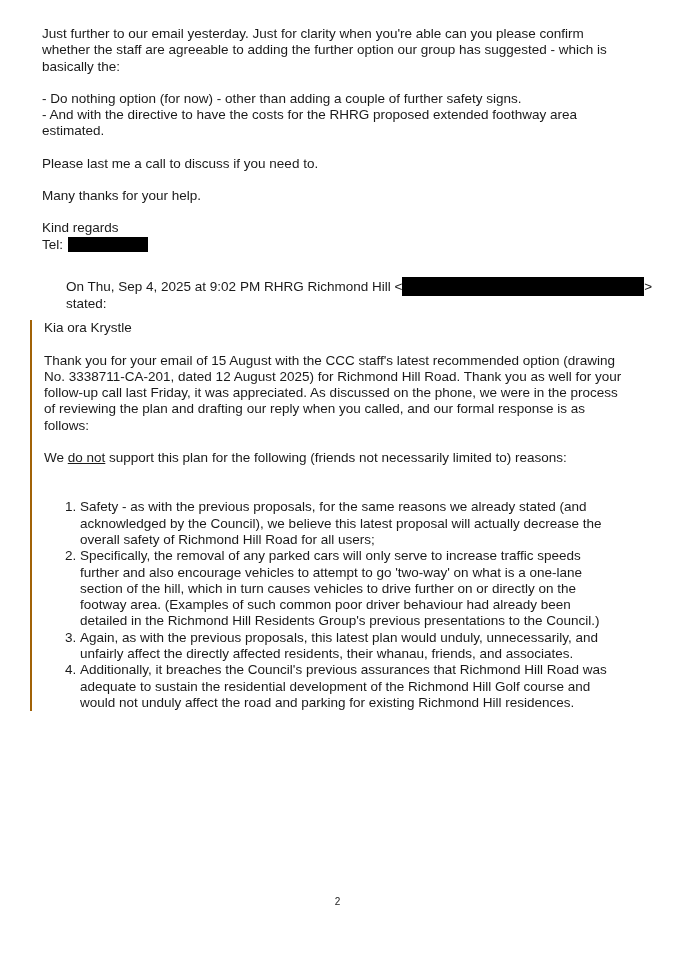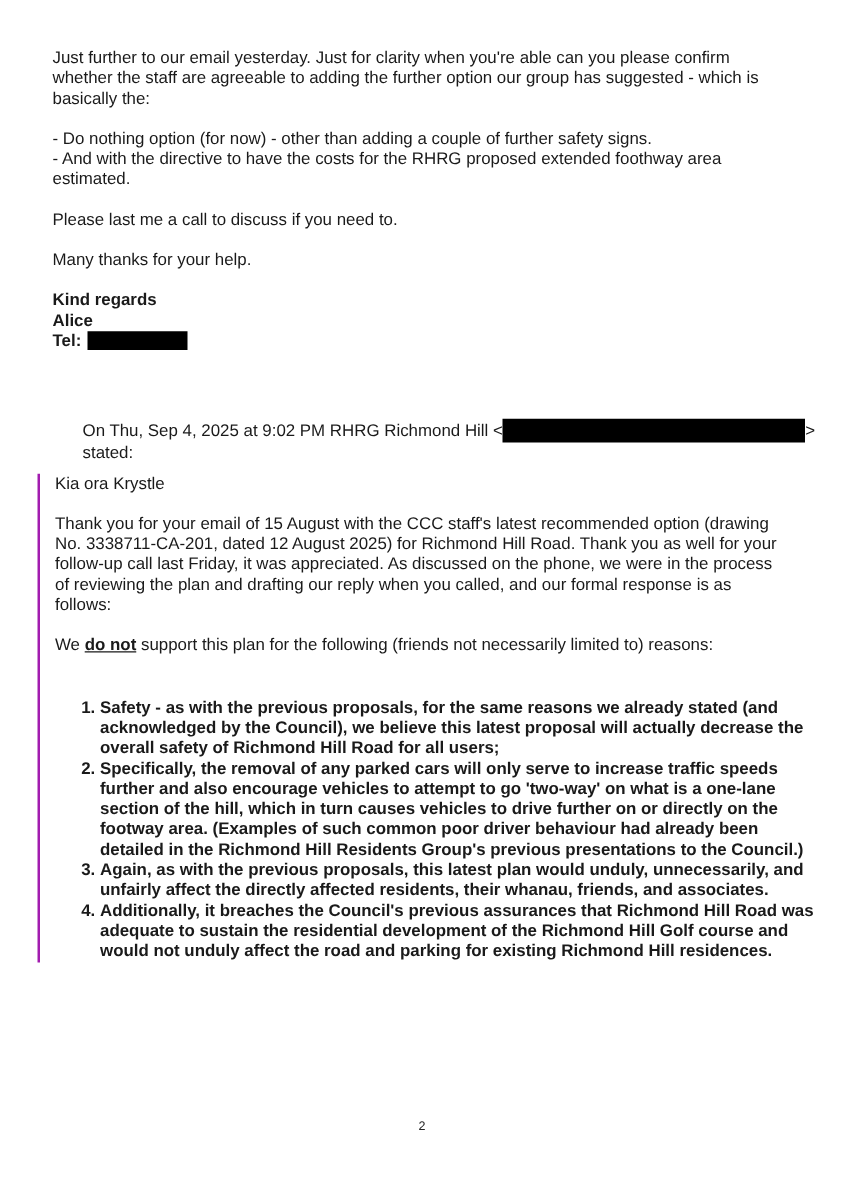--- a/index.html
+++ b/index.html
@@ -1,48 +1,48 @@
 <!DOCTYPE html>
 <html><head>
 <meta charset="utf-8">
 <style>
   html, body { margin: 0; padding: 0; background: #ffffff; }
   .page {
     position: relative;
     width: 675px;
     height: 955px;
     box-sizing: border-box;
-    padding: 38px 42px 0 42px;
+    padding: 26px 42px 0 42px;
     background: #ffffff;
     overflow: hidden;
     font-family: "Liberation Sans", sans-serif;
     font-size: 13.5px;
     line-height: 16.3px;
     color: #1a1a1a;
   }
   .p { margin: 0 0 16px 0; white-space: pre; }
   .sig-line { white-space: pre; }
-  .signature { margin-bottom: 54px; font-weight: bold; }
+  .signature { margin-bottom: 24px; }
   .redaction {
     display: inline-block;
     background: #000000;
     vertical-align: -3px;
   }
   .redaction.phone { width: 80px; height: 15px; margin-left: 5px; }
   .redaction.email { width: 242px; height: 19px; vertical-align: -5px; }
   .quote-header { margin-bottom: 8px; margin-left: 24px; }
   .quote-header .line { white-space: pre; }
   .quote {
     margin: 0 0 0 -12px;
     padding: 0 0 0 12px;
-    border-left: 2px solid #a21caf;
+    border-left: 2px solid #a16207;
   }
   .quote .p.reasons-line { margin-bottom: 33px; }
-  .emph { font-weight: bold; text-decoration: underline; }
-  ol.reasons { margin: 0; padding-left: 36px; font-weight: bold; }
+  .emph { font-weight: normal; text-decoration: underline; }
+  ol.reasons { margin: 0; padding-left: 36px; }
   ol.reasons li { white-space: pre; }
   .page-footer {
     position: absolute;
     top: 896px;
     left: 0;
     width: 675px;
     text-align: center;
     font-size: 10px;
     line-height: 12px;
     color: #222222;
@@ -61,21 +61,20 @@
 - And with the directive to have the costs for the RHRG proposed extended foothway area
 estimated.</div>
 
   <div class="p">Please last me a call to discuss if you need to.</div>
 
 
   <div class="p">Many thanks for your help.</div>
 
   <div class="signature">
     <div class="sig-line">Kind regards</div>
-    <div class="sig-line">Alice</div>
     <div class="sig-line"><span>Tel:</span><span class="redaction phone"></span></div>
   </div>
 
   <div class="quote-header">
     <div class="line"><span>On Thu, Sep 4, 2025 at 9:02 PM RHRG Richmond Hill &lt;</span><span class="redaction email"></span><span>&gt;</span></div>
     <div class="line">stated:</div>
   </div>
 
   <blockquote class="quote">
     <div class="p">Kia ora Krystle</div>

